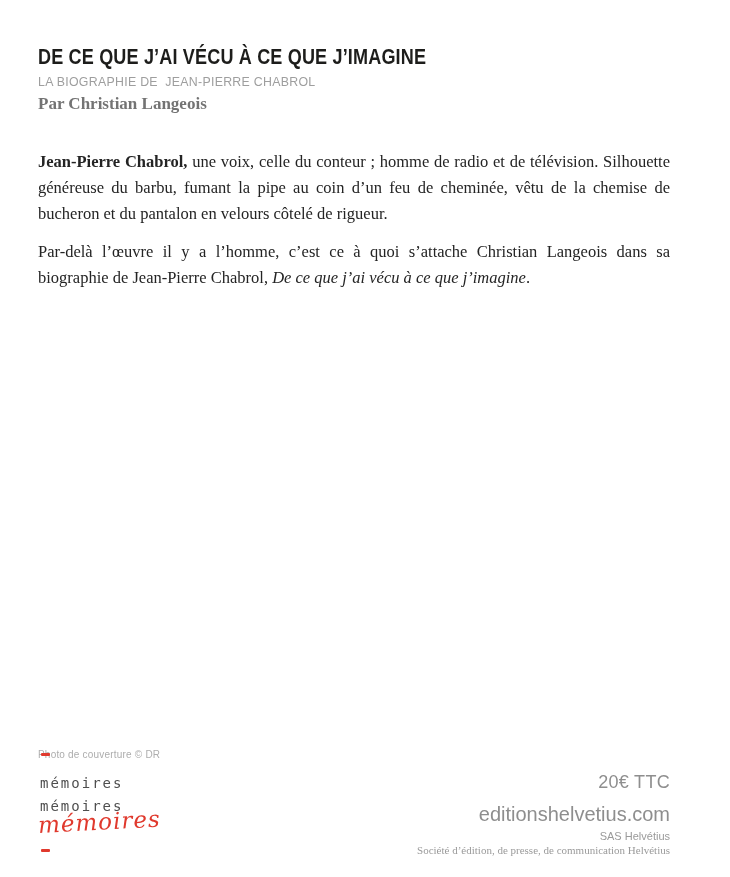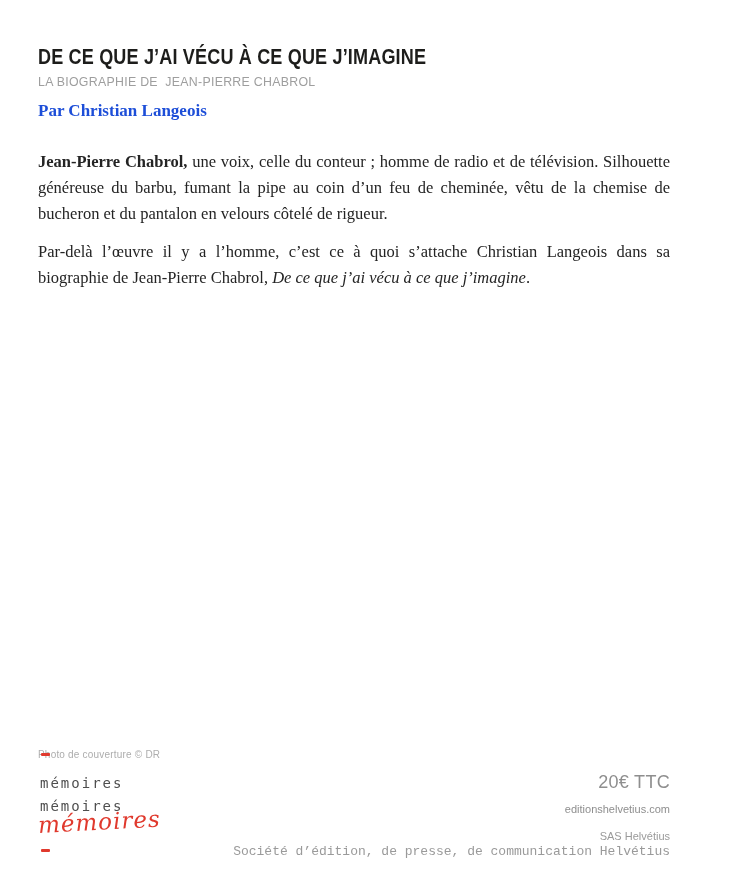--- a/index.html
+++ b/index.html
@@ -42,22 +42,22 @@
     white-space: nowrap;
     transform: scaleX(0.95);
     transform-origin: 0 0;
     margin-top: 4px;
   }
   .author {
     font-family: "Liberation Serif", serif;
     font-weight: 700;
     font-size: 17px;
     line-height: 20px;
-    color: #1d4ed8;
-    margin-top: 12px;
+    color: #737373;
+    margin-top: 5px;
   }
 
   
   .body-copy {
     position: absolute;
     left: 38px;
     top: 149px;
     width: 632px;
     font-family: "Liberation Serif", serif;
     font-size: 16.5px;
@@ -119,39 +119,39 @@
     font-family: "Liberation Sans", sans-serif;
     font-size: 18px;
     color: #8e8e8e;
     letter-spacing: 0.3px;
   }
   .website {
     position: absolute;
     right: 60px;
     top: 803px;
     font-family: "Liberation Sans", sans-serif;
-    font-size: 11px;
+    font-size: 20px;
     color: #8e8e8e;
     text-decoration: none;
     cursor: pointer;
   }
   .company {
     position: absolute;
     right: 60px;
     top: 830px;
     font-family: "Liberation Sans", sans-serif;
     font-size: 11px;
     color: #9a9a9a;
   }
   .company-desc {
     position: absolute;
     right: 60px;
     top: 844px;
-    font-family: Liberation Mono, monospace;
-    font-size: 13px;
+    font-family: Liberation Serif, serif;
+    font-size: 11px;
     color: #9a9a9a;
   }
 </style>
 </head>
 <body>
 
 <div class="page">
 
   <div class="header">
     <div class="title">DE CE QUE J’AI VÉCU À CE QUE J’IMAGINE</div>

